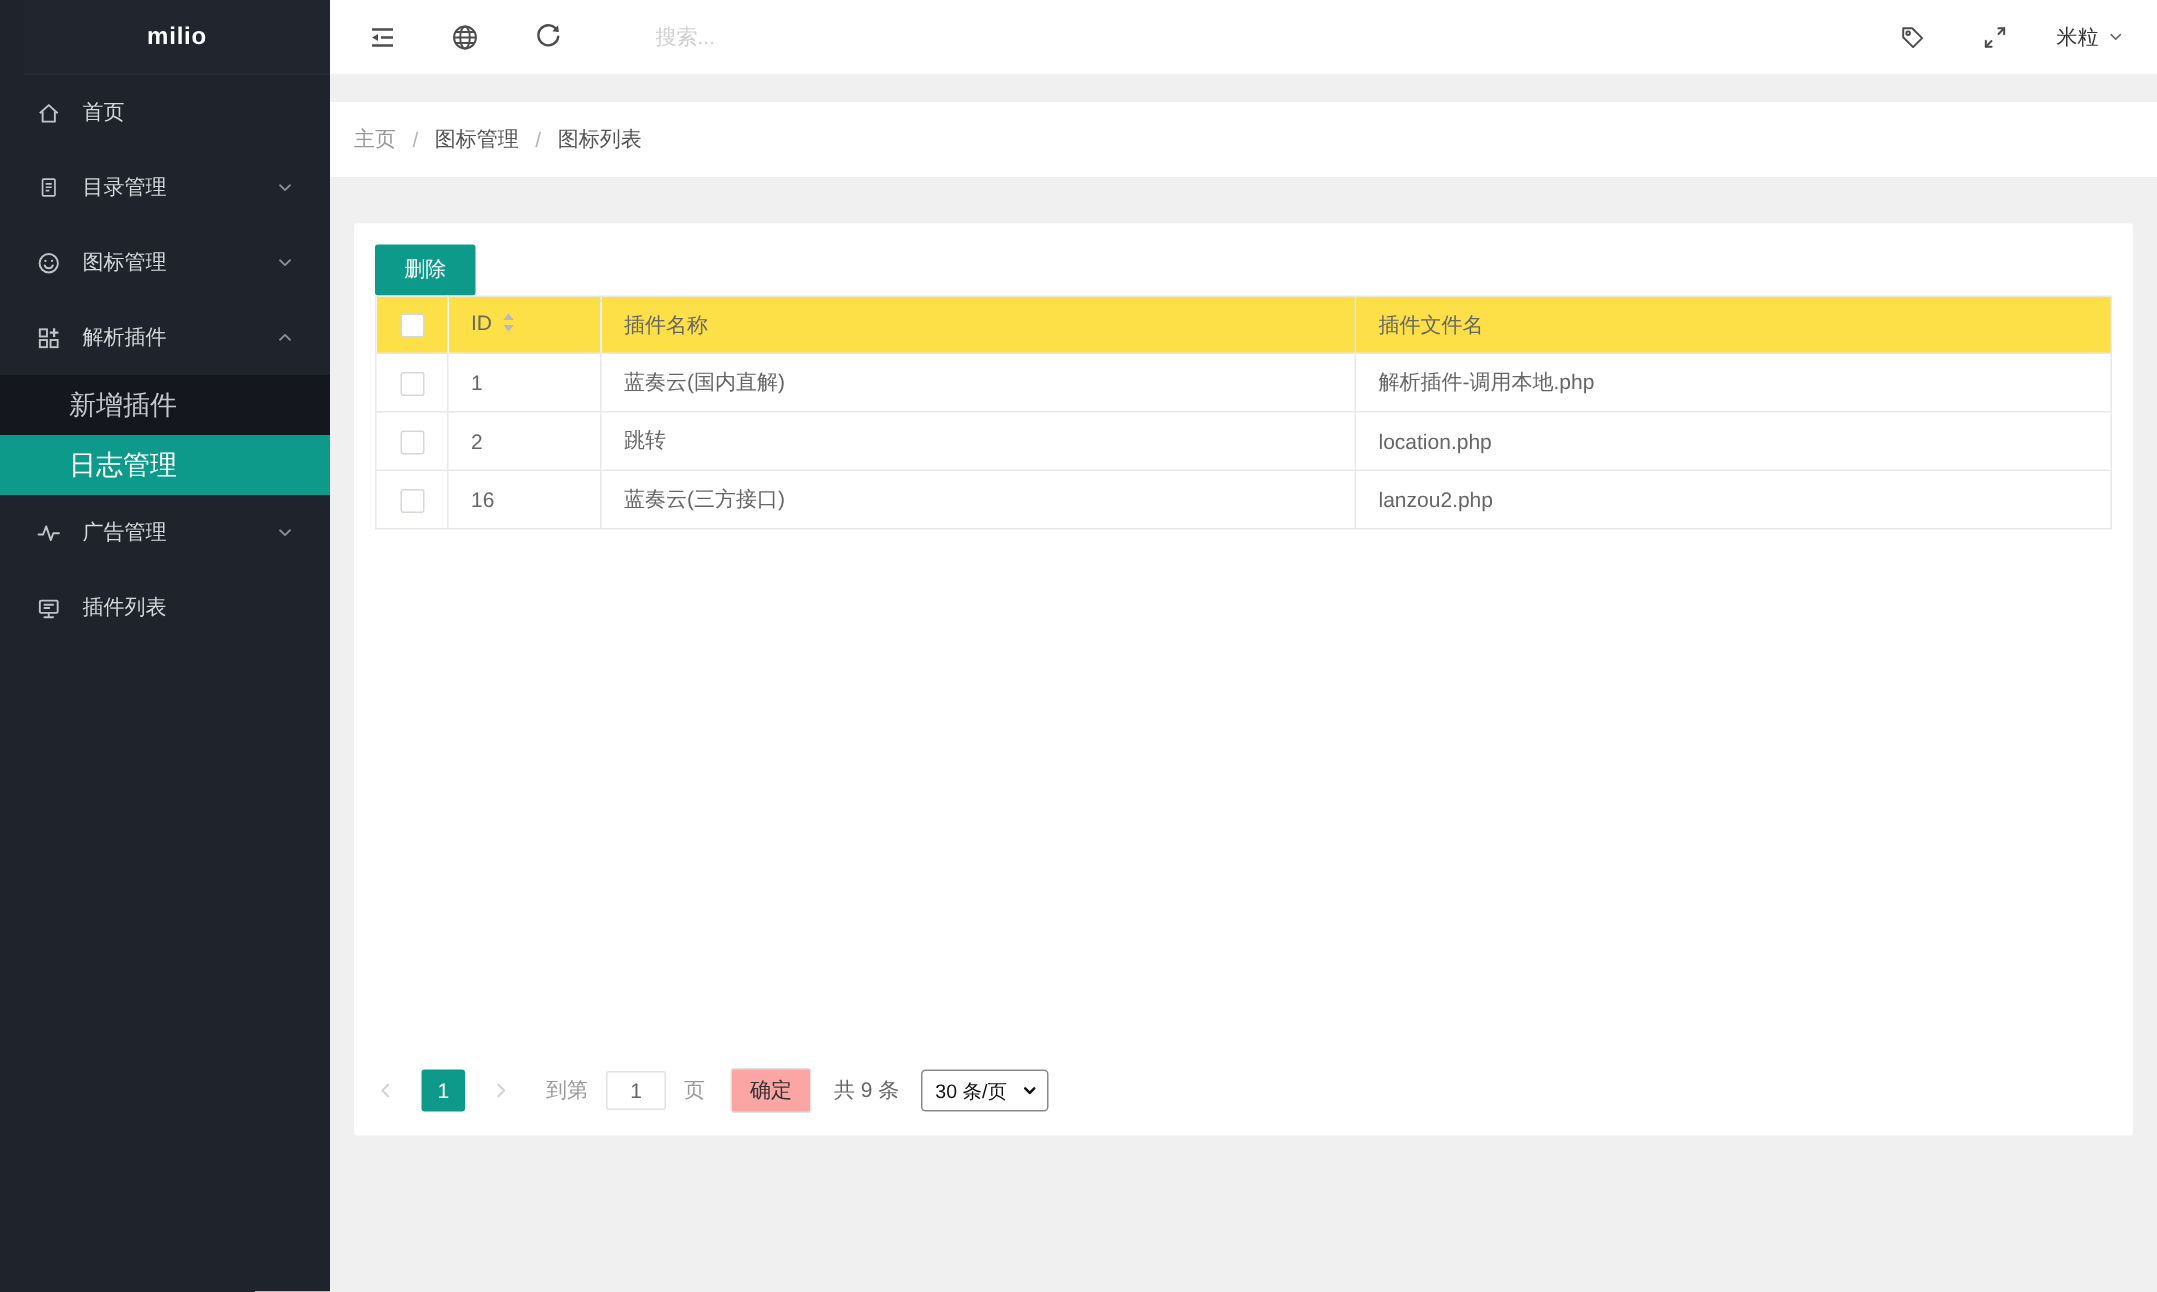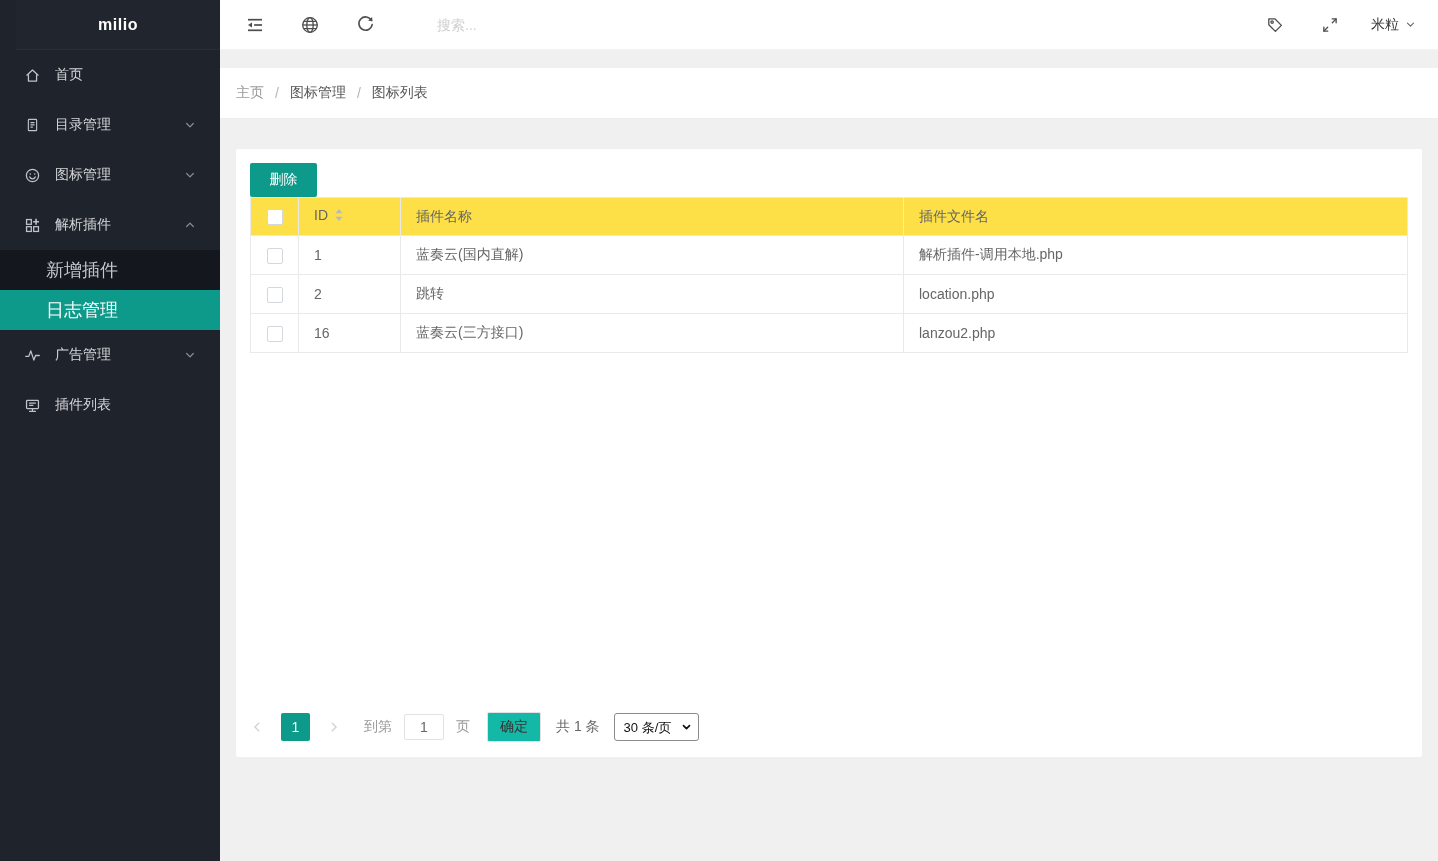--- a/index.html
+++ b/index.html
@@ -79,21 +79,21 @@
   .pg-arrow { color:#d2d2d2; display:inline-flex; align-items:center; cursor:default; }
   .pg-prev { margin-right:17px; }
   .pg-next { margin-left:17px; margin-right:23px; }
   .pg-cur { width:29px; height:28px; background:#0e9a8a; color:#fff; border-radius:2px;
             display:flex; align-items:center; justify-content:center; cursor:pointer; }
   .pg-goto-label { margin-right:12px; }
   .pg-input { width:40px; height:26px; border:1px solid #e2e2e2; border-radius:2px;
               text-align:center; font-size:14px; color:#666; outline:none; margin-right:12px;
               font-family:inherit; }
   .pg-page-label { margin-right:17px; }
-  .pg-confirm { height:30px; padding:0 12px; background:#14b8a6; border:1px solid #e2e2e2;
+  .pg-confirm { height:30px; padding:0 12px; background:#fca5a5; border:1px solid #e2e2e2;
                 border-radius:2px; color:#333; font-size:14px; cursor:pointer;
                 margin-right:15px; font-family:inherit; }
   .pg-total { color:#666; margin-right:14px; }
   .pg-sizewrap { position:relative; display:inline-flex;justify-content:flex-end; }
   .pg-size { appearance:none; -webkit-appearance:none; height:28px; padding:0 26px 0 9px;
              border:1px solid #8b8b8b; border-radius:3px; background:#fff; font-size:13px;
              color:#111; cursor:pointer; font-family:inherit; }
   .pg-sizewrap .sel-chev { position:absolute; right:7px; top:50%; transform:translateY(-50%);
              pointer-events:none; color:#111; display:inline-flex; }
 </style>
@@ -322,21 +322,21 @@
           <span class="pg-cur">1</span>
           <span class="pg-arrow pg-next">
             <svg width="14" height="14" viewBox="0 0 20 20" fill="none" stroke="currentColor" stroke-width="2" stroke-linecap="round" stroke-linejoin="round">
                 <path d="M7.5 4.5 L13 10 L7.5 15.5"></path>
               </svg>
           </span>
           <span class="pg-goto-label">到第</span>
           <input class="pg-input" type="text" value="1" style="">
           <span class="pg-page-label">页</span>
           <button class="pg-confirm">确定</button>
-          <span class="pg-total">共 1 条</span>
+          <span class="pg-total">共 9 条</span>
           <span class="pg-sizewrap">
             <select class="pg-size">
               <option>30 条/页</option>
             </select>
             <span class="sel-chev">
               <svg width="11" height="11" viewBox="0 0 20 20" fill="none" stroke="currentColor" stroke-width="3" stroke-linecap="round" stroke-linejoin="round">
                   <path d="M4.5 7.5 L10 13 L15.5 7.5"></path>
                 </svg>
             </span>
           </span>

